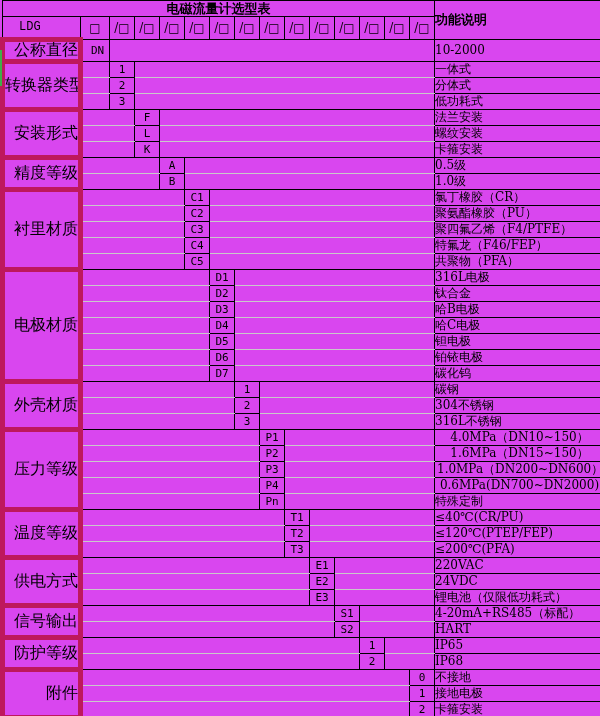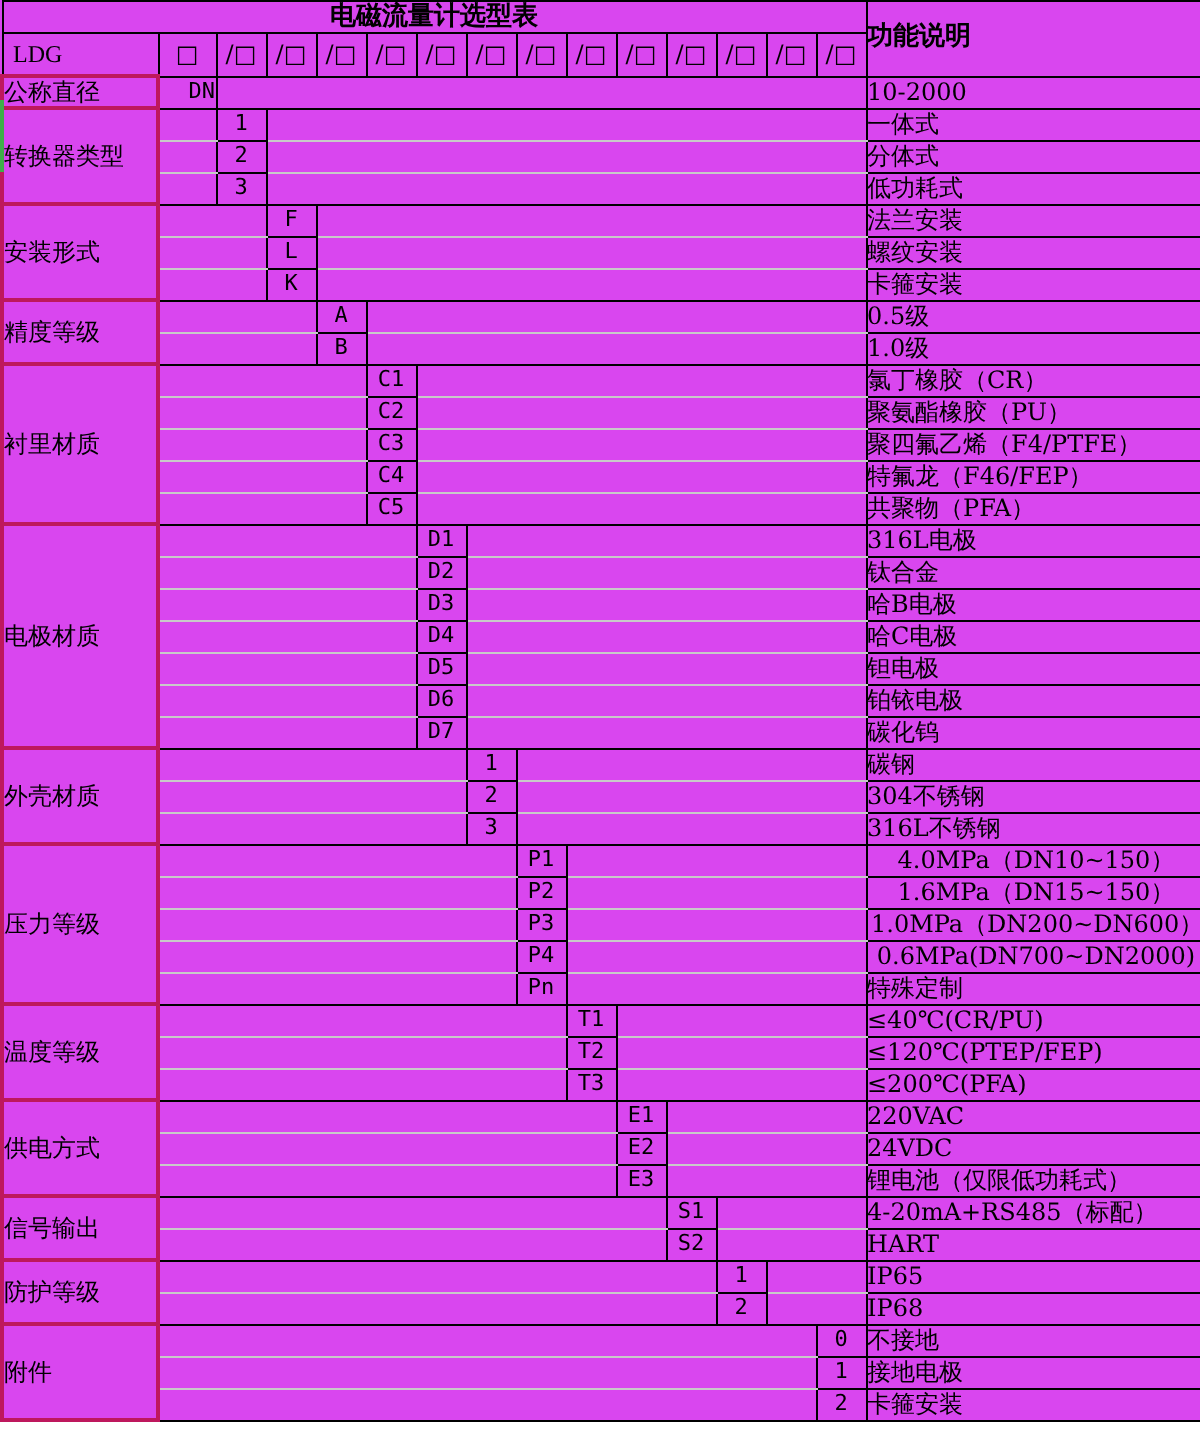--- a/index.html
+++ b/index.html
@@ -20,34 +20,34 @@
   td.title{
     border:1px solid #000;height:15px;
     text-align:center;font-size:13px;font-weight:bold;
   }
   td.func-head{
     border:1px solid #000;
     text-align:left;font-size:13px;font-weight:bold;
   }
   tr.ldg-row td{height:20px;}
   td.ldg{
-    border:1px solid #000;text-align:left;padding-left:5px;
-    font-size:12px;font-family:Liberation Serif, serif;
+    border:1px solid #000;text-align:left;padding-left:16px;
+    font-size:12px;font-family:Liberation Mono, monospace;
   }
   td.slot{
     border:1px solid #000;text-align:center;font-size:12px;
   }
   td.label{
-    border:2px solid #be185d;text-align:left;font-size:12px;
+    border:5px solid #be185d;text-align:right;font-size:16px;
   }
   td.code{
     border:1px solid #000;text-align:center;font-size:11px;
     font-family:"DejaVu Sans Mono","Liberation Mono",monospace;
   }
-  td.code-dn{text-align:right;padding-left:3px;}
+  td.code-dn{text-align:center;padding-left:3px;}
   td.desc{
     border:1px solid #000;text-align:left;font-size:12px;
   }
   td.desc.left{text-align:center;padding-left:2px;}
   td.filler{
     border-left:none;border-right:none;
     border-top:1px solid #c9c9c9;border-bottom:1px solid #c9c9c9;
   }
   td.filler.ft{border-top:1px solid #000;}
   td.filler.fb{border-bottom:1px solid #000;}

